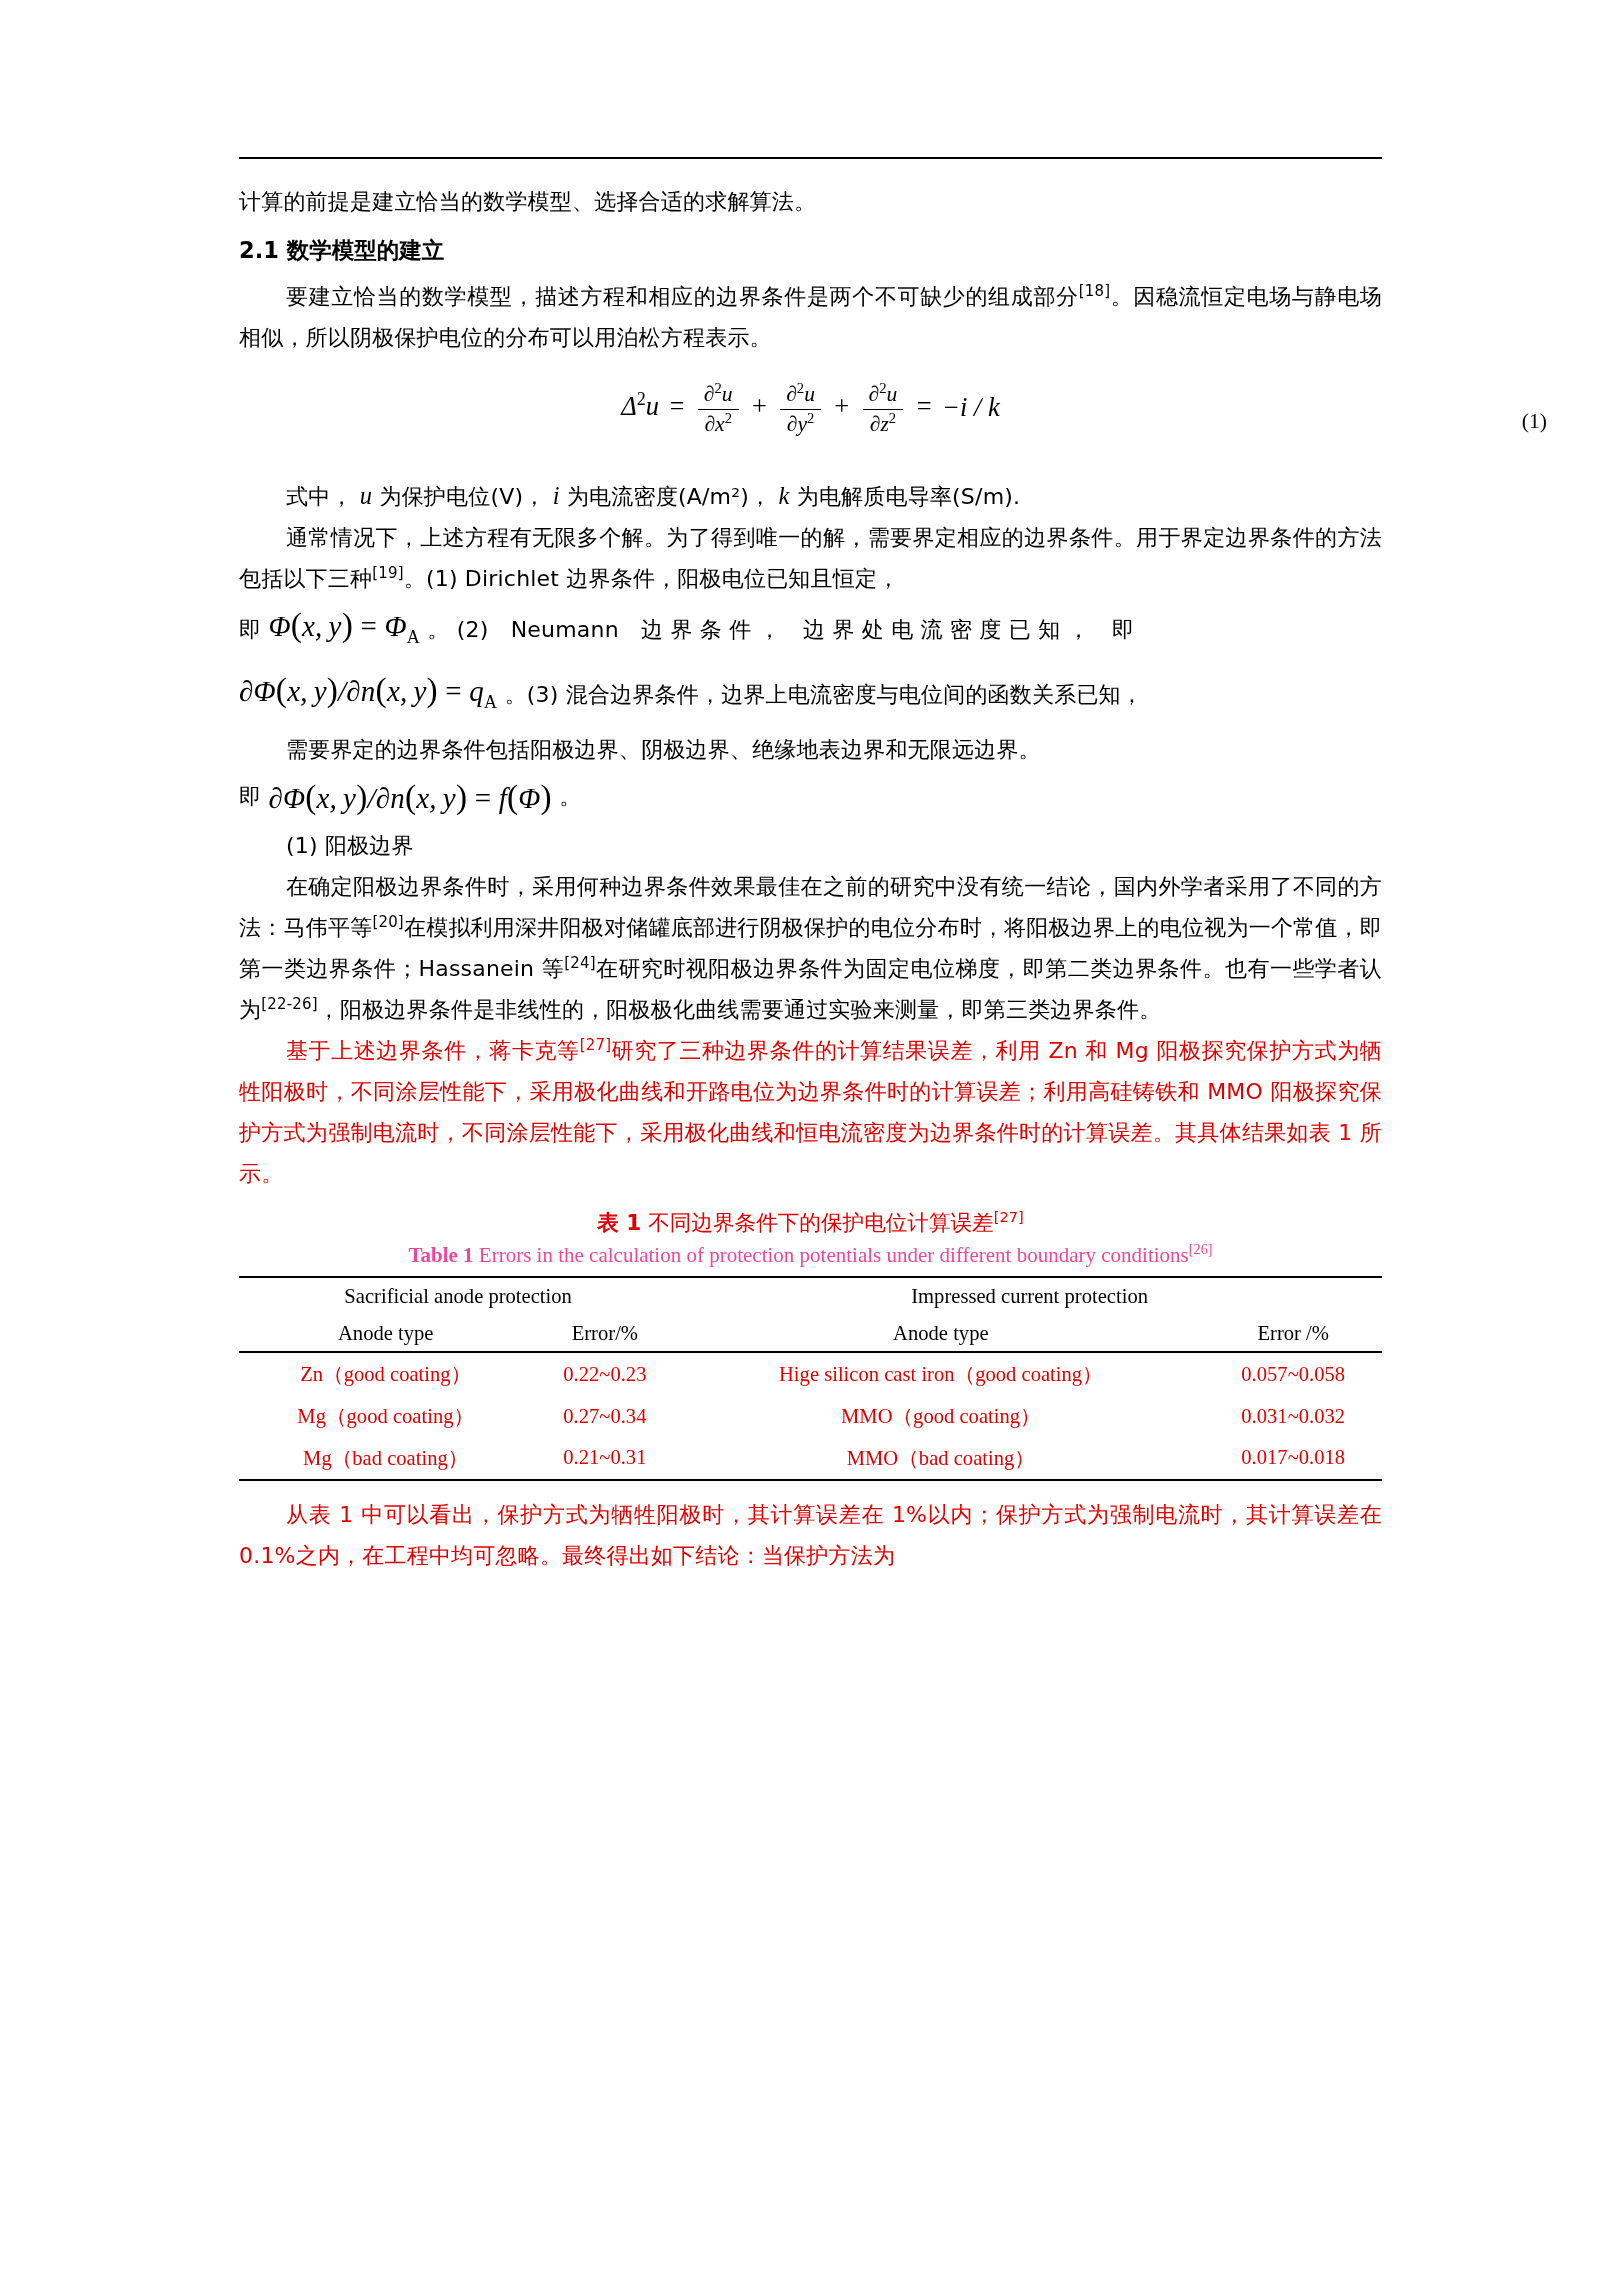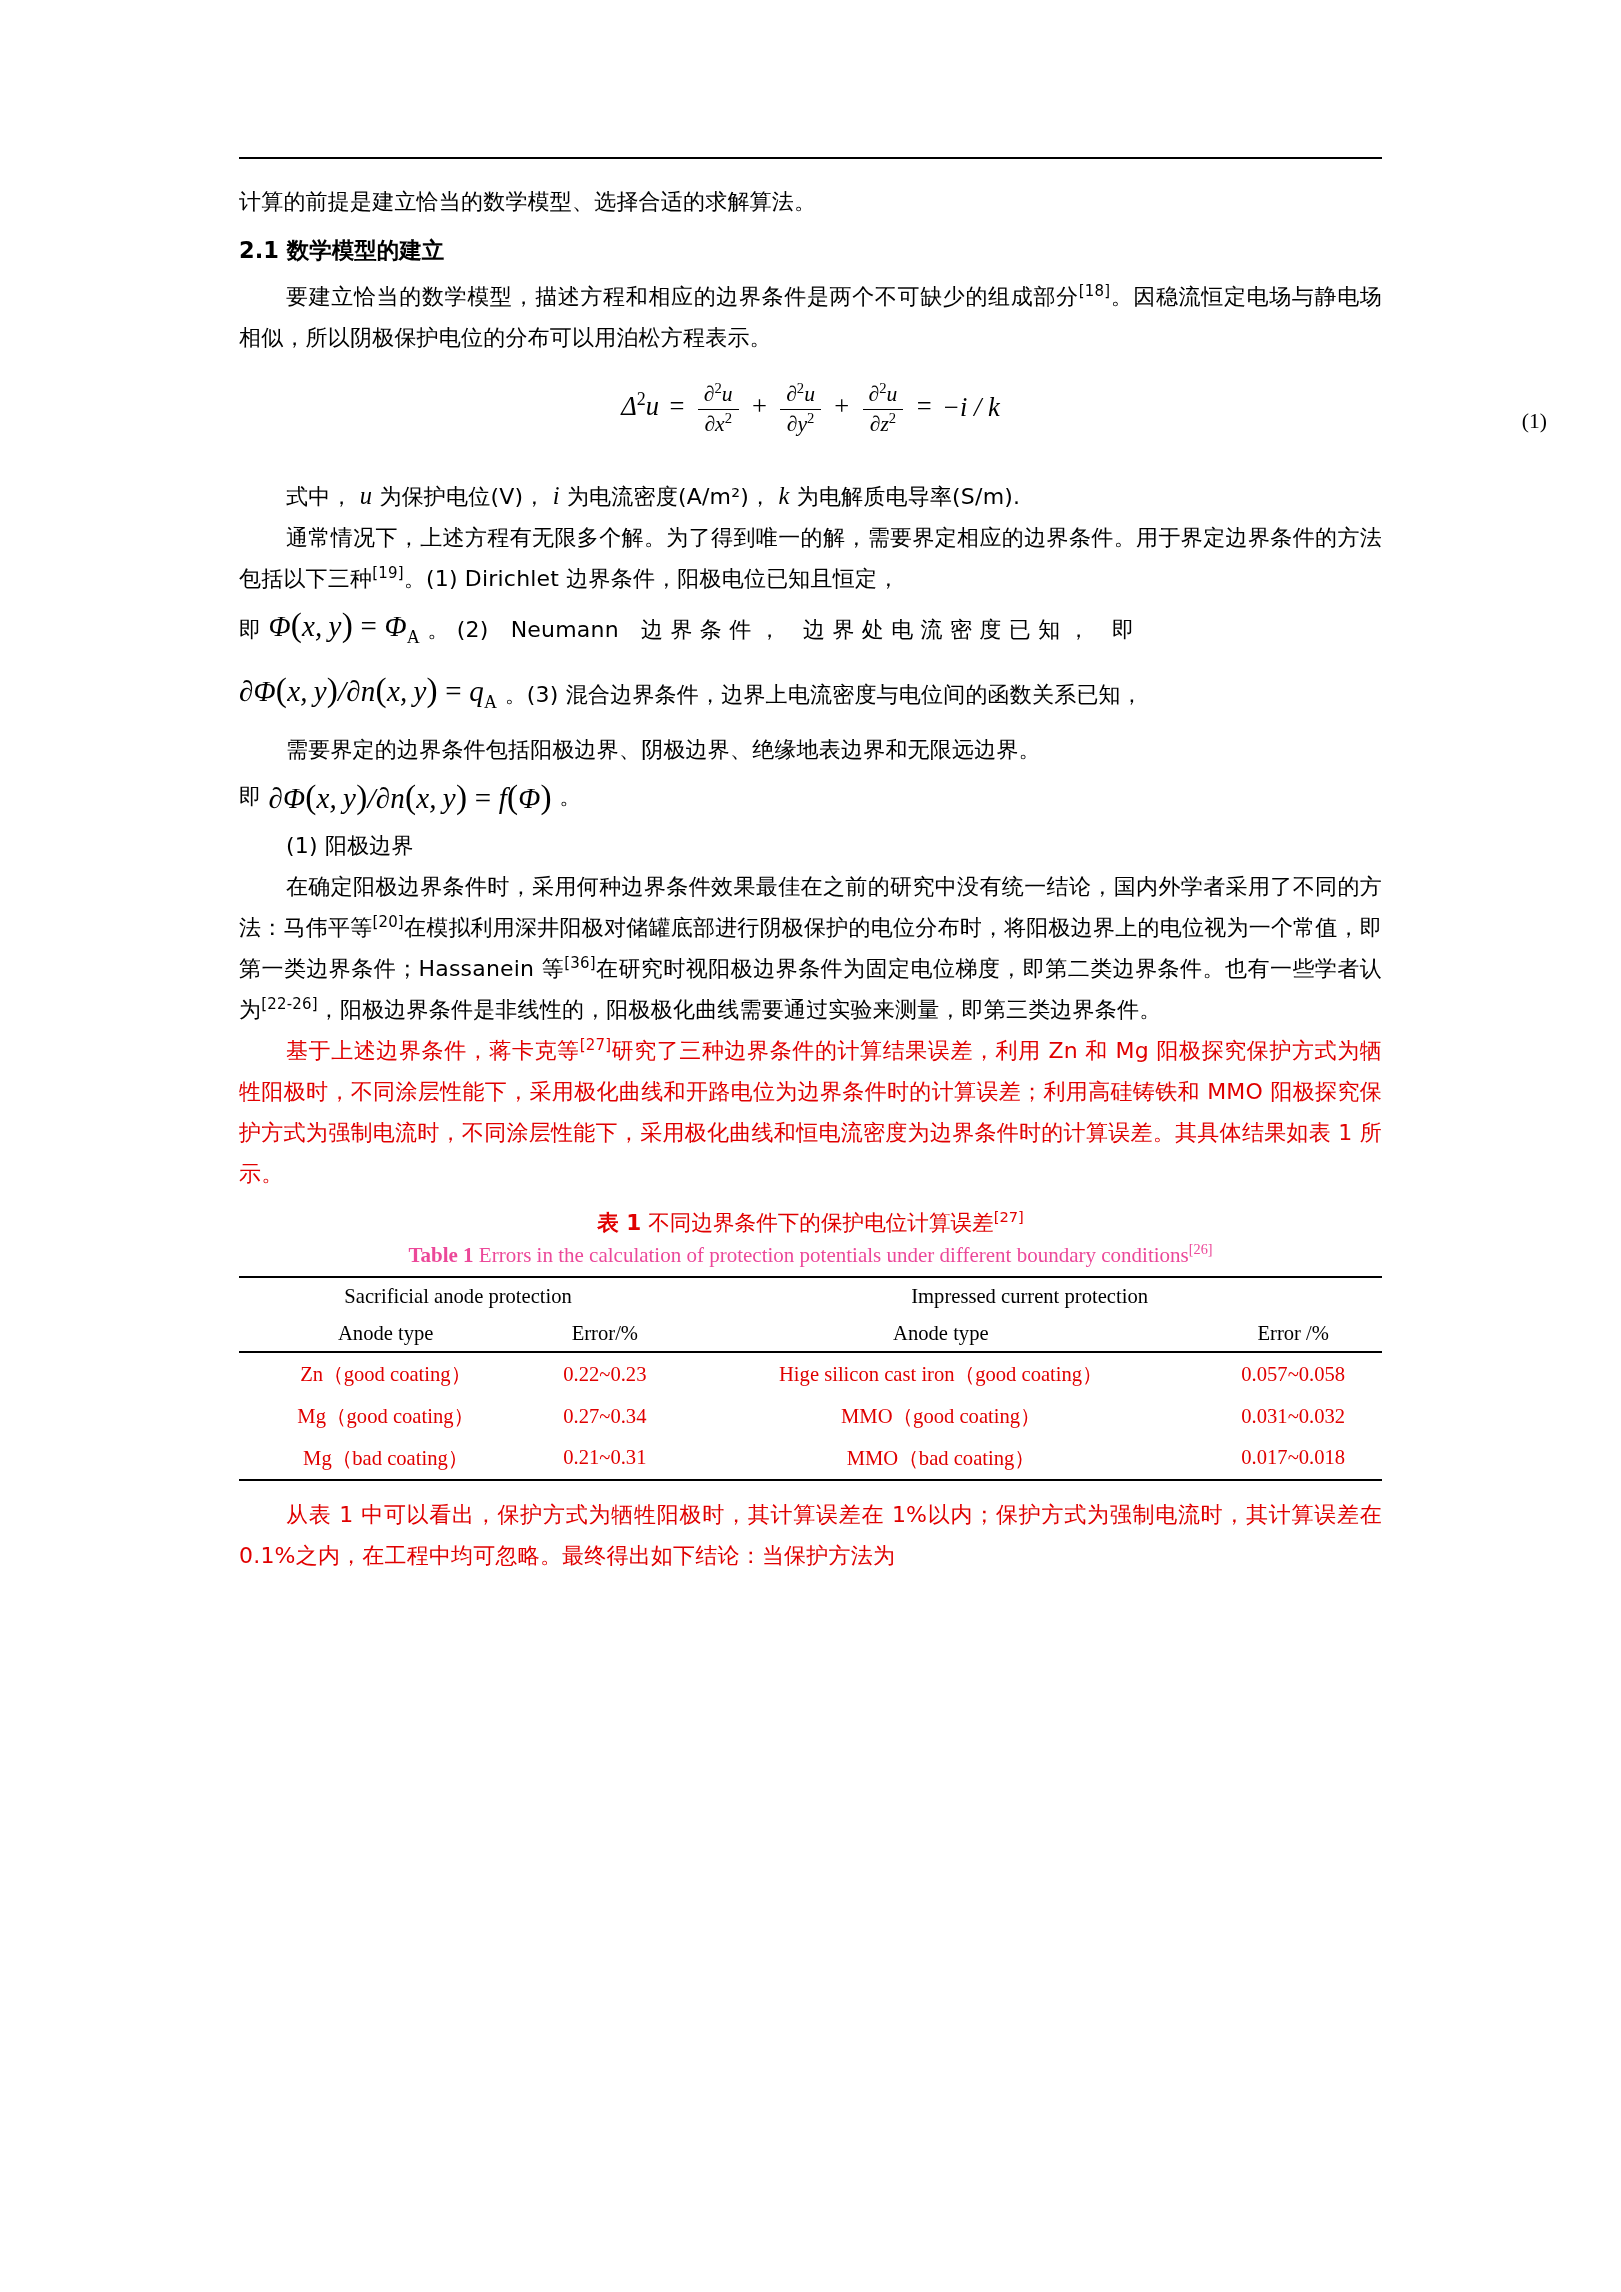--- a/index.html
+++ b/index.html
@@ -214,21 +214,21 @@
       <span>即</span>
       <span class="imath">
         ∂Φ<span class="paren-big">(</span><i>x</i>, <i>y</i><span class="paren-big">)</span>/∂<i>n</i><span class="paren-big">(</span><i>x</i>, <i>y</i><span class="paren-big">)</span> <span class="upr">=</span> <i>f</i><span class="paren-big">(</span>Φ<span class="paren-big">)</span>
       </span>
       <span>。</span>
     </div>
 
     <div class="zh p-indent">(1) 阳极边界</div>
 
     <div class="zh p-indent">
-      <span>在确定阳极边界条件时，采用何种边界条件效果最佳在之前的研究中没有统一结论，国内外学者采用了不同的方法：马伟平等</span><sup>[20]</sup><span>在模拟利用深井阳极对储罐底部进行阴极保护的电位分布时，将阳极边界上的电位视为一个常值，即第一类边界条件；Hassanein 等</span><sup>[36]</sup><span>在研究时视阳极边界条件为固定电位梯度，即第二类边界条件。也有一些学者认为</span><sup>[22-26]</sup><span>，阳极边界条件是非线性的，阳极极化曲线需要通过实验来测量，即第三类边界条件。</span>
+      <span>在确定阳极边界条件时，采用何种边界条件效果最佳在之前的研究中没有统一结论，国内外学者采用了不同的方法：马伟平等</span><sup>[20]</sup><span>在模拟利用深井阳极对储罐底部进行阴极保护的电位分布时，将阳极边界上的电位视为一个常值，即第一类边界条件；Hassanein 等</span><sup>[24]</sup><span>在研究时视阳极边界条件为固定电位梯度，即第二类边界条件。也有一些学者认为</span><sup>[22-26]</sup><span>，阳极边界条件是非线性的，阳极极化曲线需要通过实验来测量，即第三类边界条件。</span>
     </div>
 
     <div class="zh p-indent red">
       <span>基于上述边界条件，蒋卡克等</span><sup>[27]</sup><span>研究了三种边界条件的计算结果误差，利用 Zn 和 Mg 阳极探究保护方式为牺牲阳极时，不同涂层性能下，采用极化曲线和开路电位为边界条件时的计算误差；利用高硅铸铁和 MMO 阳极探究保护方式为强制电流时，不同涂层性能下，采用极化曲线和恒电流密度为边界条件时的计算误差。其具体结果如表 1 所示。</span>
     </div>
 
     <div class="cap-zh red">
       <b>表 1</b>
       <span>不同边界条件下的保护电位计算误差</span><sup>[27]</sup>
     </div>

